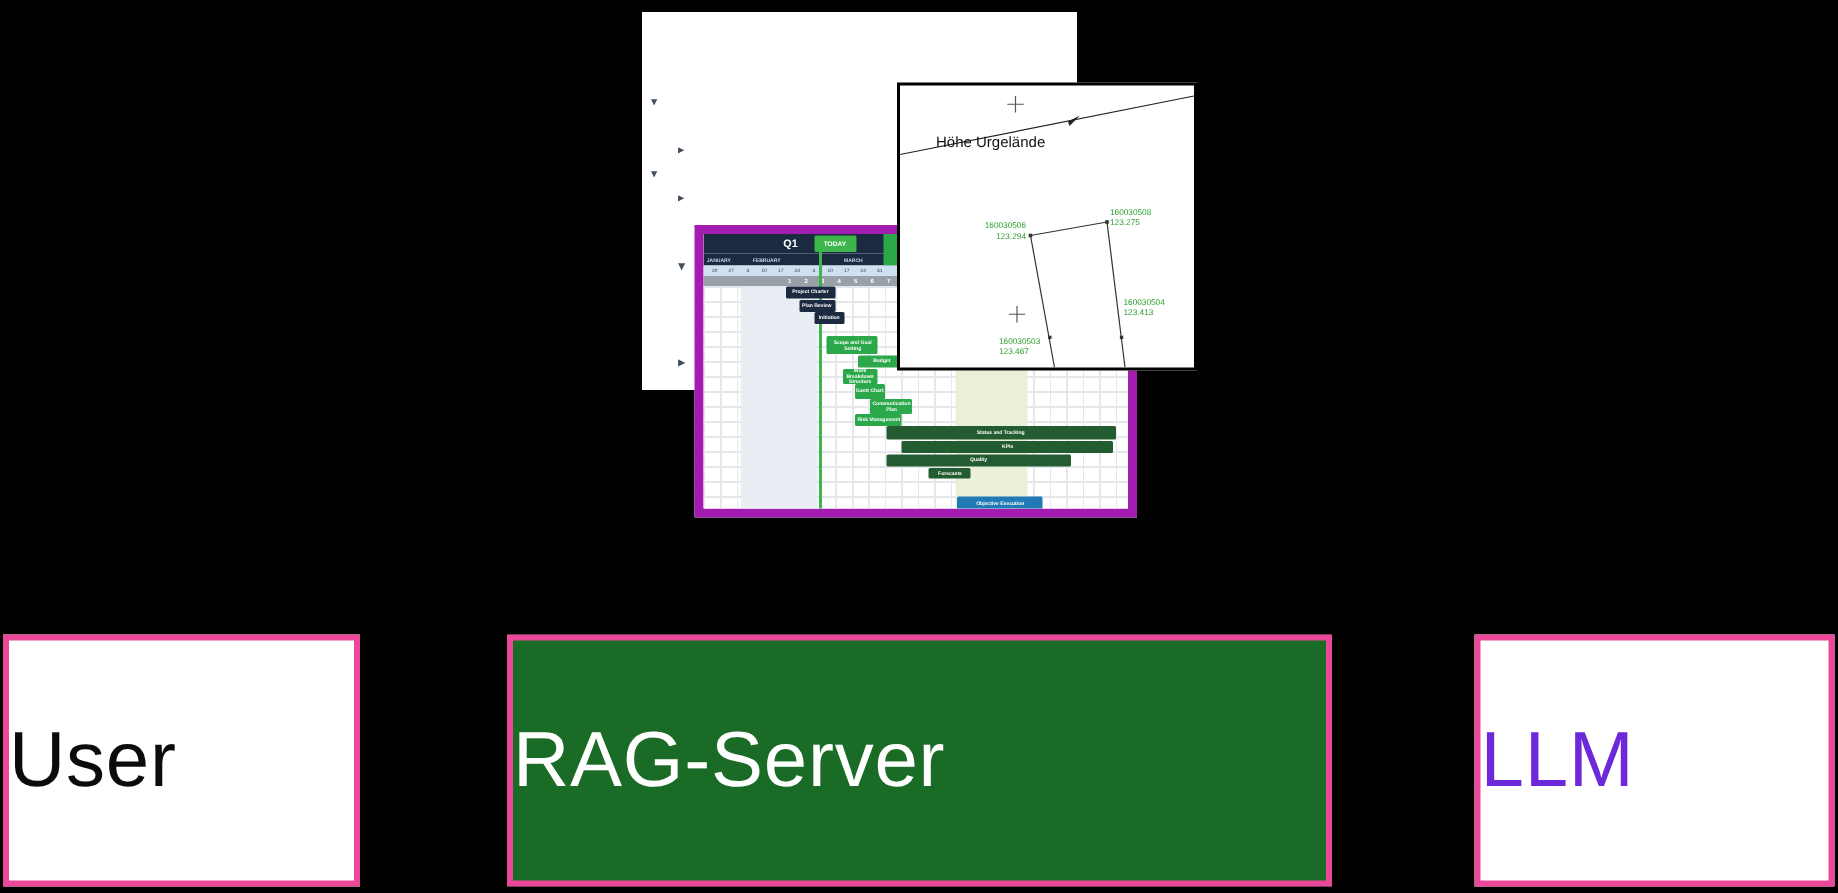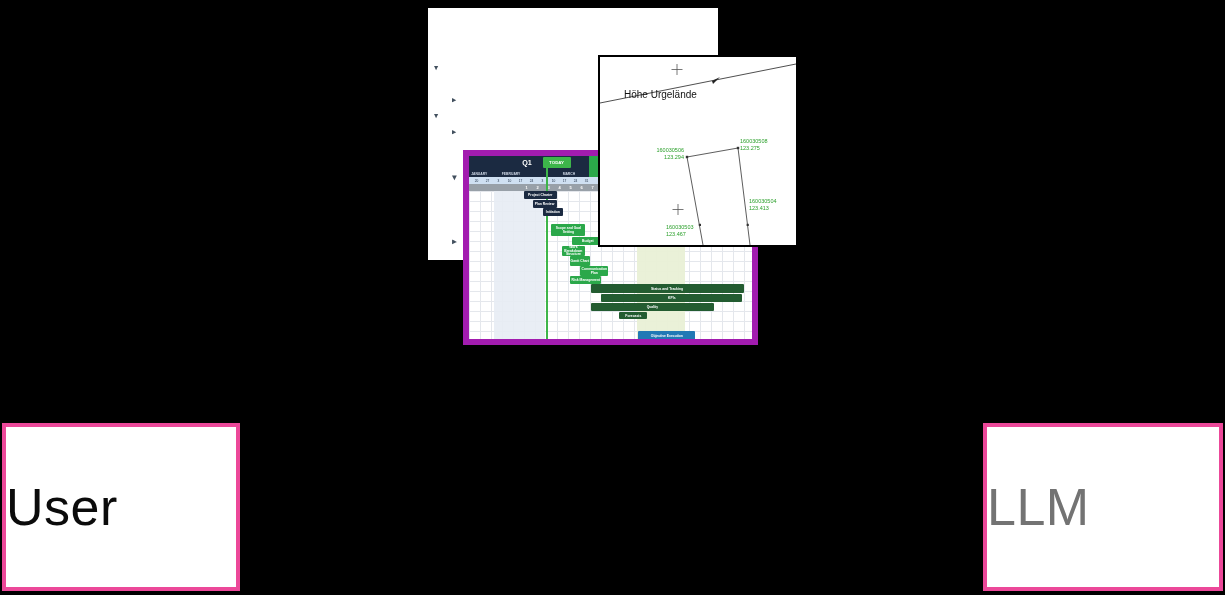--- a/index.html
+++ b/index.html
@@ -44,21 +44,21 @@
 
   
   .drawing-card{position:absolute;left:598px;top:55px;width:200px;height:192px;background:#fff;z-index:3;
                 border:2px solid #000;box-sizing:border-box;overflow:hidden;}
 
   
   .node{position:absolute;top:423px;height:168px;border:4px solid #ec4899;box-sizing:border-box;
         display:flex;align-items:center;justify-content:flex-start;font-size:52px;letter-spacing:.5px;}
   .node-user{left:2px;width:238px;background:#fff;color:#0b0b0b;}
   .node-rag{left:338px;width:550px;background:#1a6b25;color:#fff;}
-  .node-llm{left:983px;width:240px;background:#fff;color:#737373;}
+  .node-llm{left:983px;width:240px;background:#fff;color:#6d28d9;}
 </style>
 </head>
 <body>
 
 <div class="canvas">
 
   <div class="mongo-card">
     <div class="mrow i0" style="top:4px">
       <span class="caret"></span>
     </div>
@@ -220,17 +220,20 @@
         <text x="149" y="153">123.413</text>
         <text x="66" y="172">160030503</text>
         <text x="66" y="179">123.467</text>
       </g>
     </svg>
   </div>
 
   <div class="node node-user">
     <span>User</span>
   </div>
+  <div class="node node-rag">
+    <span>RAG-Server</span>
+  </div>
   <div class="node node-llm">
     <span>LLM</span>
   </div>
 
 </div>
 
 </body></html>

